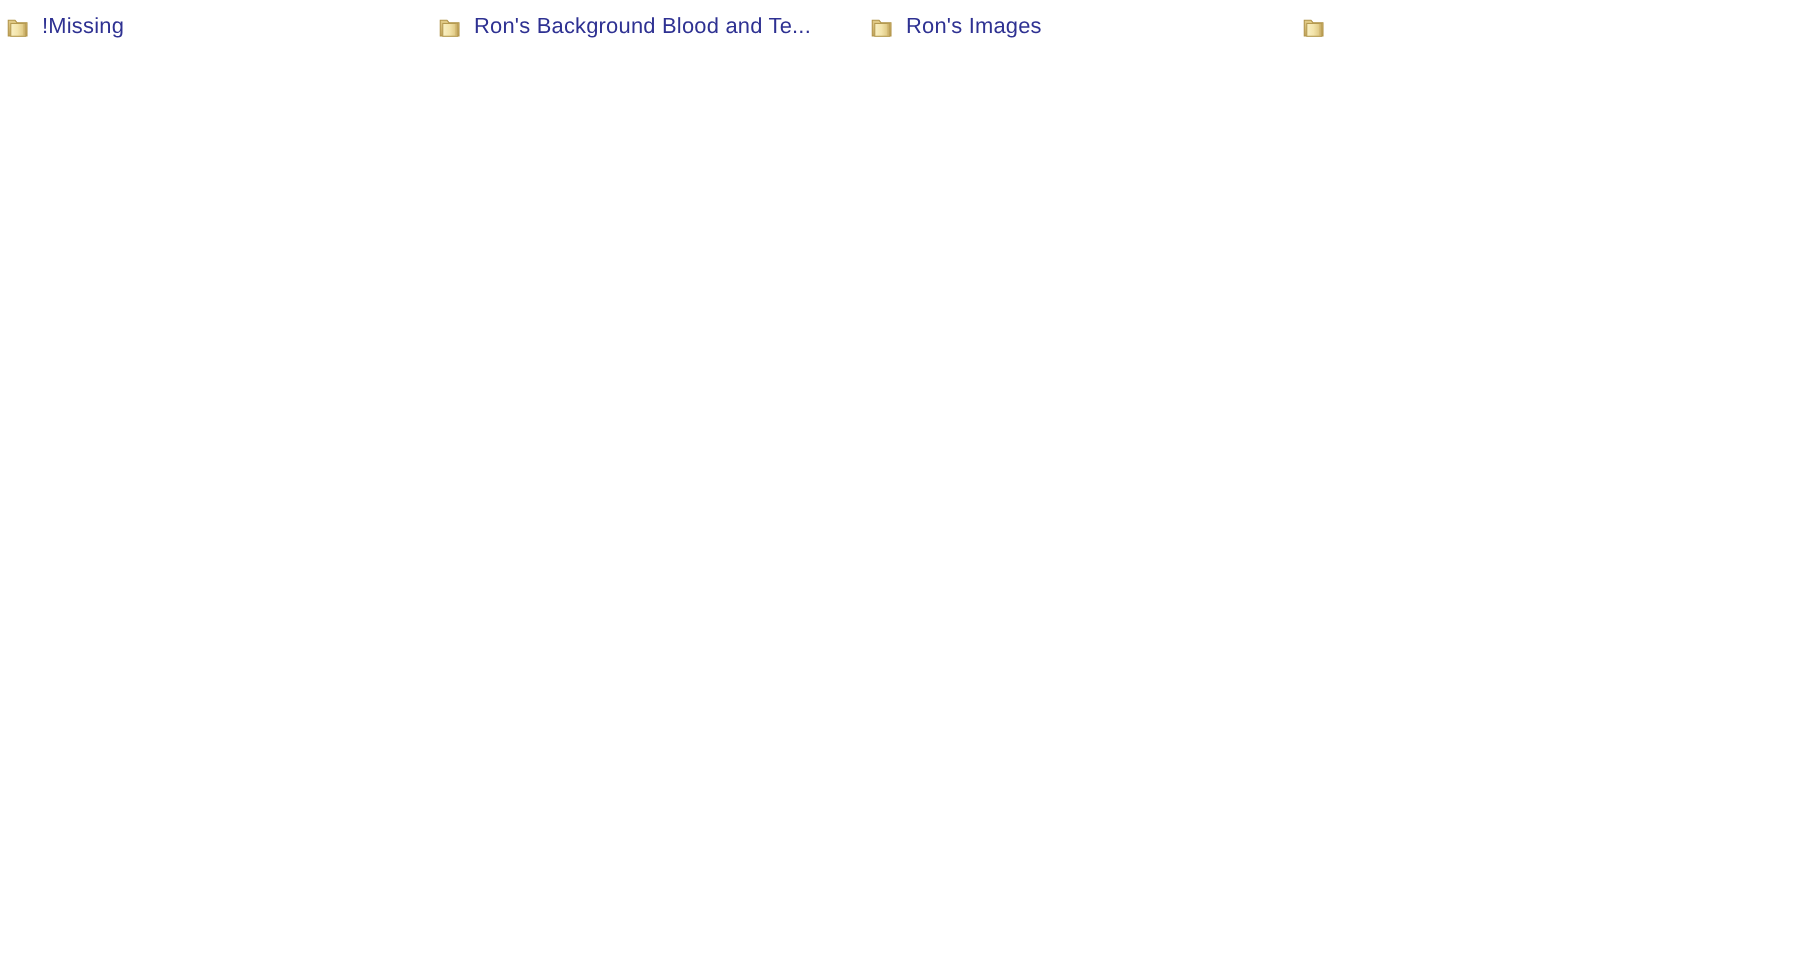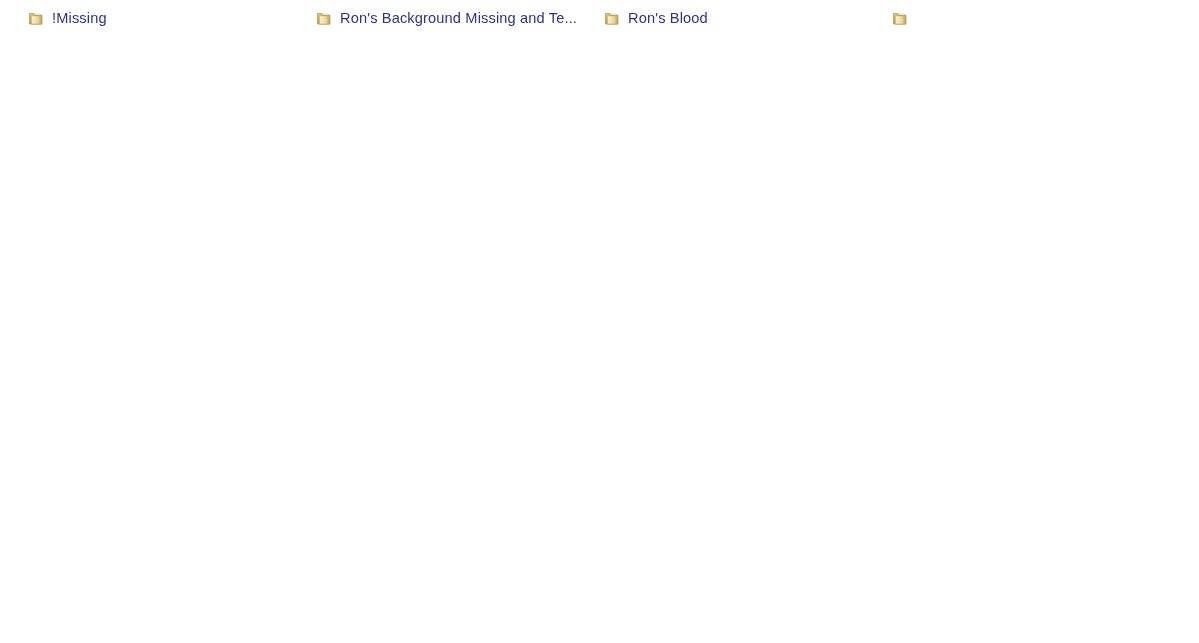--- a/index.html
+++ b/index.html
@@ -34,21 +34,21 @@
     align-items: center;
     height: 27.85px;
     padding-left: 12px;
     box-sizing: border-box;
     overflow: hidden;
     white-space: nowrap;
     cursor: default;
   }
 
   
-  .col-1 { padding-left: 28px; }
+  .col-1 { padding-left: 4px; }
 
   .folder-icon {
     flex: 0 0 auto;
     width: 17px;
     height: 15px;
     margin-right: 7px;
     position: relative;
     display: inline-block;
   }
   .folder-icon svg {
@@ -105,42 +105,42 @@
               <stop offset="0" stop-color="#f9f0c4"></stop>
               <stop offset="0.45" stop-color="#f3e4ab"></stop>
               <stop offset="1" stop-color="#d8bf76"></stop>
             </linearGradient>
           </defs>
           <path d="M1.5 2.5 L6 2.5 L7.3 4.1 L14 4.1 L14 13 L1.5 13 Z" fill="url(#fgBack)" stroke="#b09246" stroke-width="0.7"></path>
           <path d="M3.2 4.6 L13.1 4.6 L13.1 13.2 L3.2 13.2 Z" fill="url(#fgFront)" stroke="#b59a50" stroke-width="0.7"></path>
           <path d="M11.6 4.8 L12.9 4.8 L12.9 13.0 L11.6 13.0 Z" fill="#cbb06a" opacity="0.85"></path>
         </svg>
       </span>
-      <span class="folder-label">Ron's Background Missing and Te...</span>
+      <span class="folder-label">Ron's Background Blood and Te...</span>
     </div>
     <div class="folder-item col-1">
       <span class="folder-icon">
         <svg viewBox="0 0 17 15" xmlns="http://www.w3.org/2000/svg" aria-hidden="true">
           <defs>
             <linearGradient id="fgBack" x1="0" y1="0" x2="0" y2="1">
               <stop offset="0" stop-color="#e3cd8a"></stop>
               <stop offset="1" stop-color="#bfa258"></stop>
             </linearGradient>
             <linearGradient id="fgFront" x1="0" y1="0" x2="1" y2="0">
               <stop offset="0" stop-color="#f9f0c4"></stop>
               <stop offset="0.45" stop-color="#f3e4ab"></stop>
               <stop offset="1" stop-color="#d8bf76"></stop>
             </linearGradient>
           </defs>
           <path d="M1.5 2.5 L6 2.5 L7.3 4.1 L14 4.1 L14 13 L1.5 13 Z" fill="url(#fgBack)" stroke="#b09246" stroke-width="0.7"></path>
           <path d="M3.2 4.6 L13.1 4.6 L13.1 13.2 L3.2 13.2 Z" fill="url(#fgFront)" stroke="#b59a50" stroke-width="0.7"></path>
           <path d="M11.6 4.8 L12.9 4.8 L12.9 13.0 L11.6 13.0 Z" fill="#cbb06a" opacity="0.85"></path>
         </svg>
       </span>
-      <span class="folder-label">Ron's Blood</span>
+      <span class="folder-label">Ron's Images</span>
     </div>
     <div class="folder-item col-1">
       <span class="folder-icon">
         <svg viewBox="0 0 17 15" xmlns="http://www.w3.org/2000/svg" aria-hidden="true">
           <defs>
             <linearGradient id="fgBack" x1="0" y1="0" x2="0" y2="1">
               <stop offset="0" stop-color="#e3cd8a"></stop>
               <stop offset="1" stop-color="#bfa258"></stop>
             </linearGradient>
             <linearGradient id="fgFront" x1="0" y1="0" x2="1" y2="0">

